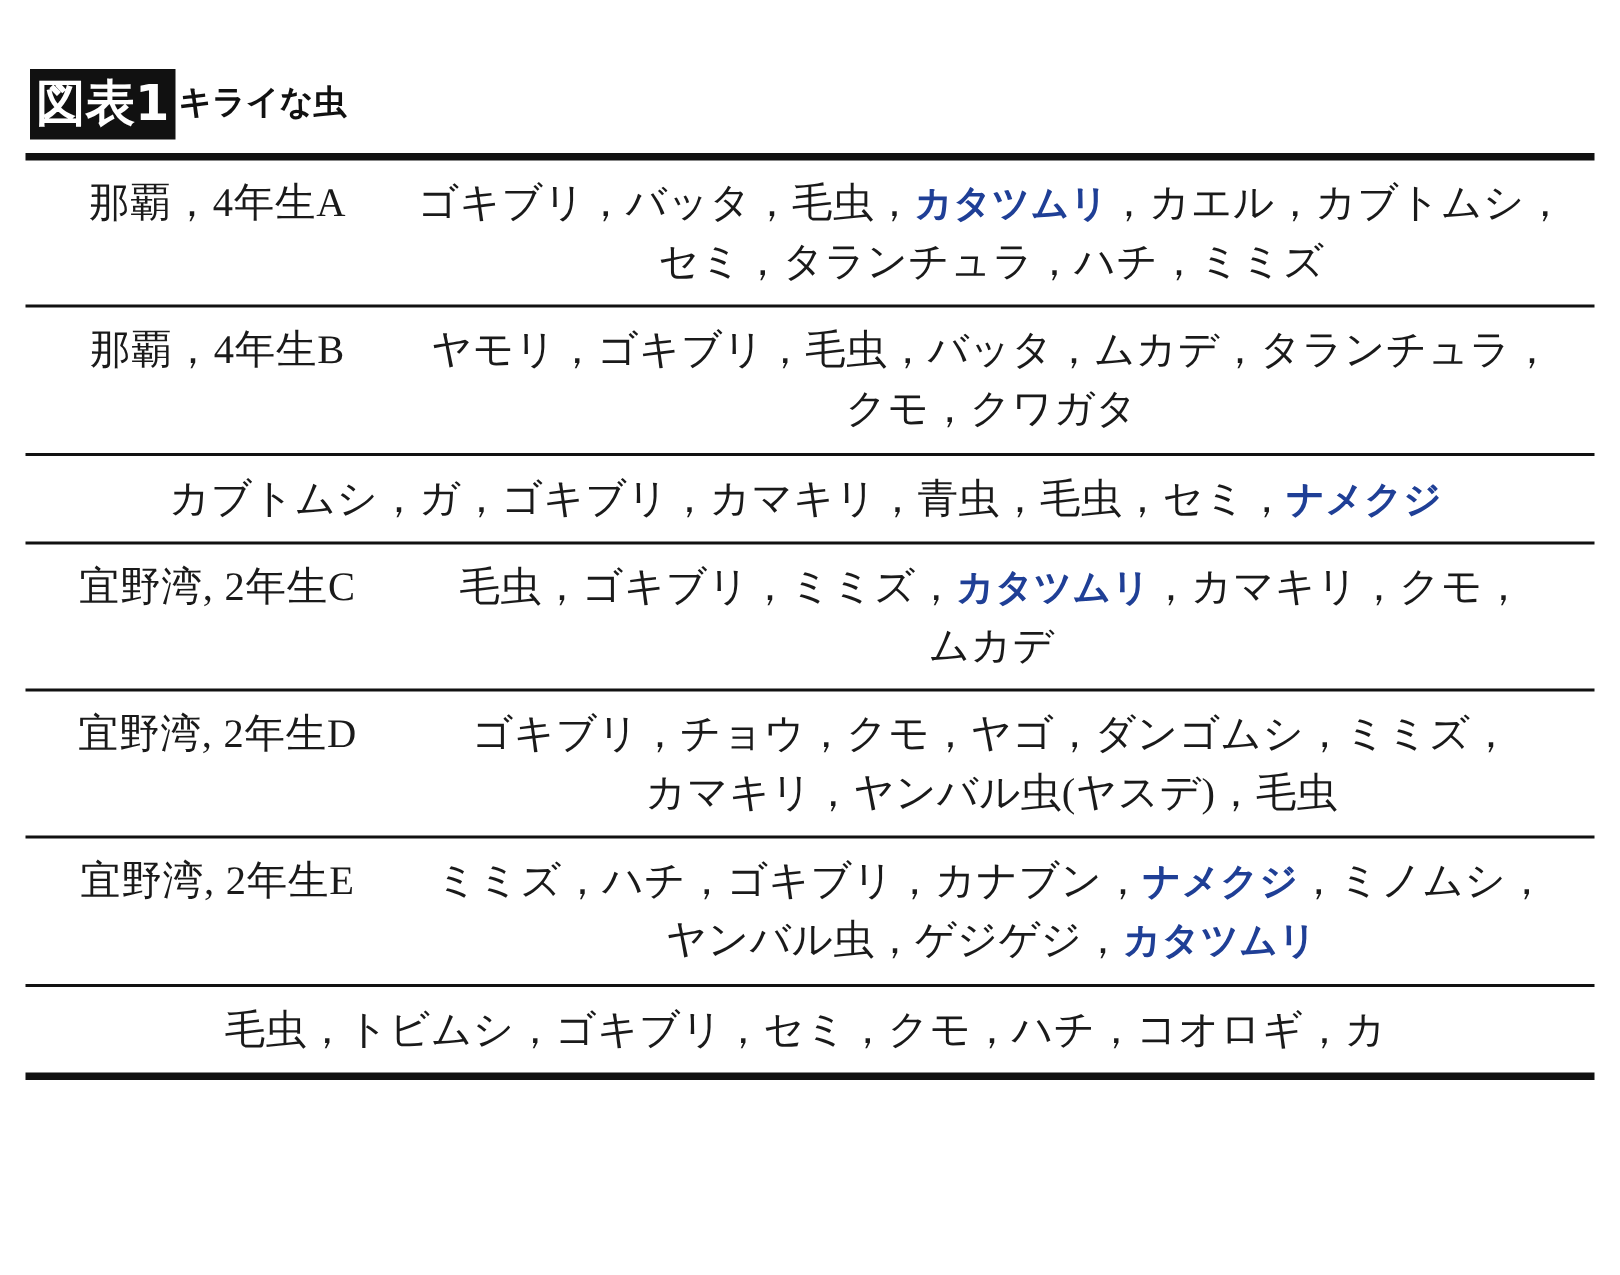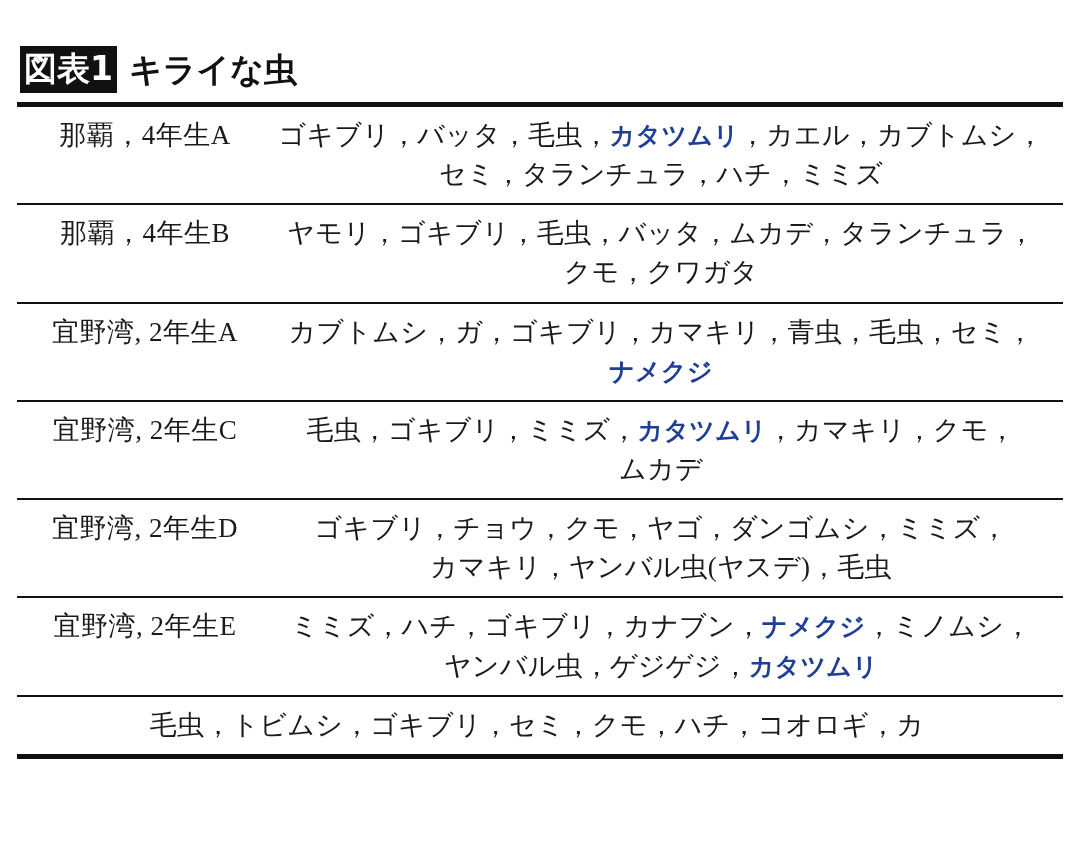--- a/index.html
+++ b/index.html
@@ -36,24 +36,24 @@
     font-family: "DejaVu Sans", "Liberation Sans", sans-serif;
     font-weight: bold;
     font-size: 33px;
     line-height: 1;
     padding: 6px 4px 8px 4px;
     letter-spacing: 0px;
   }
   .title-text {
     font-family: "DejaVu Sans", "Liberation Sans", sans-serif;
     font-weight: bold;
-    font-size: 33px;
+    font-size: 22px;
     line-height: 1;
     color: #111111;
-    padding-left: 12px;
+    padding-left: 2px;
   }
   
   .table {
     width: 1046px;
     margin: 0 auto;
     border-collapse: collapse;
     table-layout: fixed;
     text-align: center;
   }
   .rule-top {
@@ -125,21 +125,20 @@
   <div class="table" id="table-body">
       <div class="row">
         <div class="cell-label">那覇，4年生A</div>
         <div class="cell-items"><span class="item">ゴキブリ</span><span class="sep">，</span><span class="item">バッタ</span><span class="sep">，</span><span class="item">毛虫</span><span class="sep">，</span><span class="item hl">カタツムリ</span><span class="sep">，</span><span class="item">カエル</span><span class="sep">，</span><span class="item">カブトムシ</span><span class="sep">，</span><span class="item">セミ</span><span class="sep">，</span><span class="item">タランチュラ</span><span class="sep">，</span><span class="item">ハチ</span><span class="sep">，</span><span class="item">ミミズ</span></div>
       </div>
       <div class="row">
         <div class="cell-label">那覇，4年生B</div>
         <div class="cell-items"><span class="item">ヤモリ</span><span class="sep">，</span><span class="item">ゴキブリ</span><span class="sep">，</span><span class="item">毛虫</span><span class="sep">，</span><span class="item">バッタ</span><span class="sep">，</span><span class="item">ムカデ</span><span class="sep">，</span><span class="item">タランチュラ</span><span class="sep">，</span><span class="item">クモ</span><span class="sep">，</span><span class="item">クワガタ</span></div>
       </div>
       <div class="row">
-        <div class="cell-label">宜野湾, 2年生A</div>
         <div class="cell-items"><span class="item">カブトムシ</span><span class="sep">，</span><span class="item">ガ</span><span class="sep">，</span><span class="item">ゴキブリ</span><span class="sep">，</span><span class="item">カマキリ</span><span class="sep">，</span><span class="item">青虫</span><span class="sep">，</span><span class="item">毛虫</span><span class="sep">，</span><span class="item">セミ</span><span class="sep">，</span><span class="item hl">ナメクジ</span></div>
       </div>
       <div class="row">
         <div class="cell-label">宜野湾, 2年生C</div>
         <div class="cell-items"><span class="item">毛虫</span><span class="sep">，</span><span class="item">ゴキブリ</span><span class="sep">，</span><span class="item">ミミズ</span><span class="sep">，</span><span class="item hl">カタツムリ</span><span class="sep">，</span><span class="item">カマキリ</span><span class="sep">，</span><span class="item">クモ</span><span class="sep">，</span><span class="item">ムカデ</span></div>
       </div>
       <div class="row">
         <div class="cell-label">宜野湾, 2年生D</div>
         <div class="cell-items"><span class="item">ゴキブリ</span><span class="sep">，</span><span class="item">チョウ</span><span class="sep">，</span><span class="item">クモ</span><span class="sep">，</span><span class="item">ヤゴ</span><span class="sep">，</span><span class="item">ダンゴムシ</span><span class="sep">，</span><span class="item">ミミズ</span><span class="sep">，</span><span class="item">カマキリ</span><span class="sep">，</span><span class="item">ヤンバル虫(ヤスデ)</span><span class="sep">，</span><span class="item">毛虫</span></div>
       </div>

